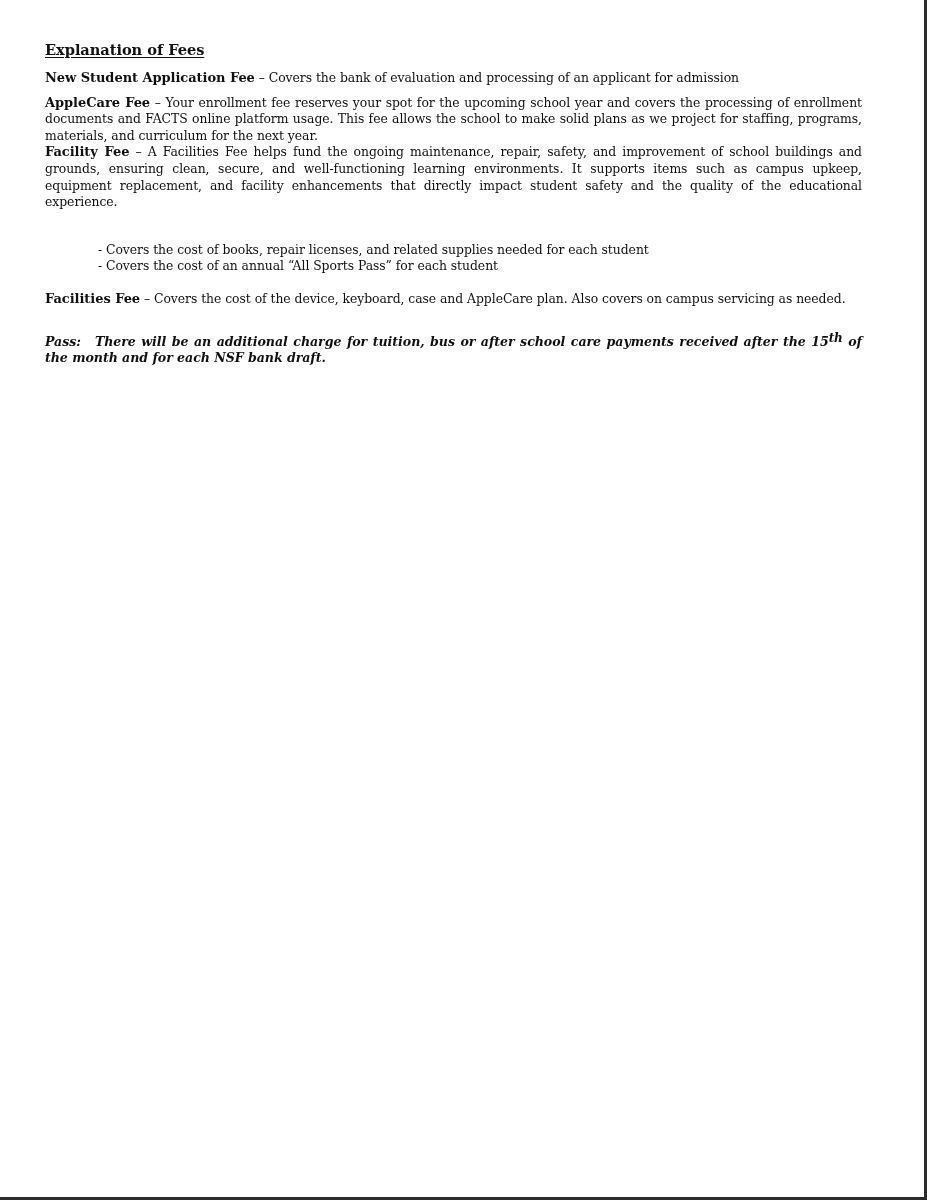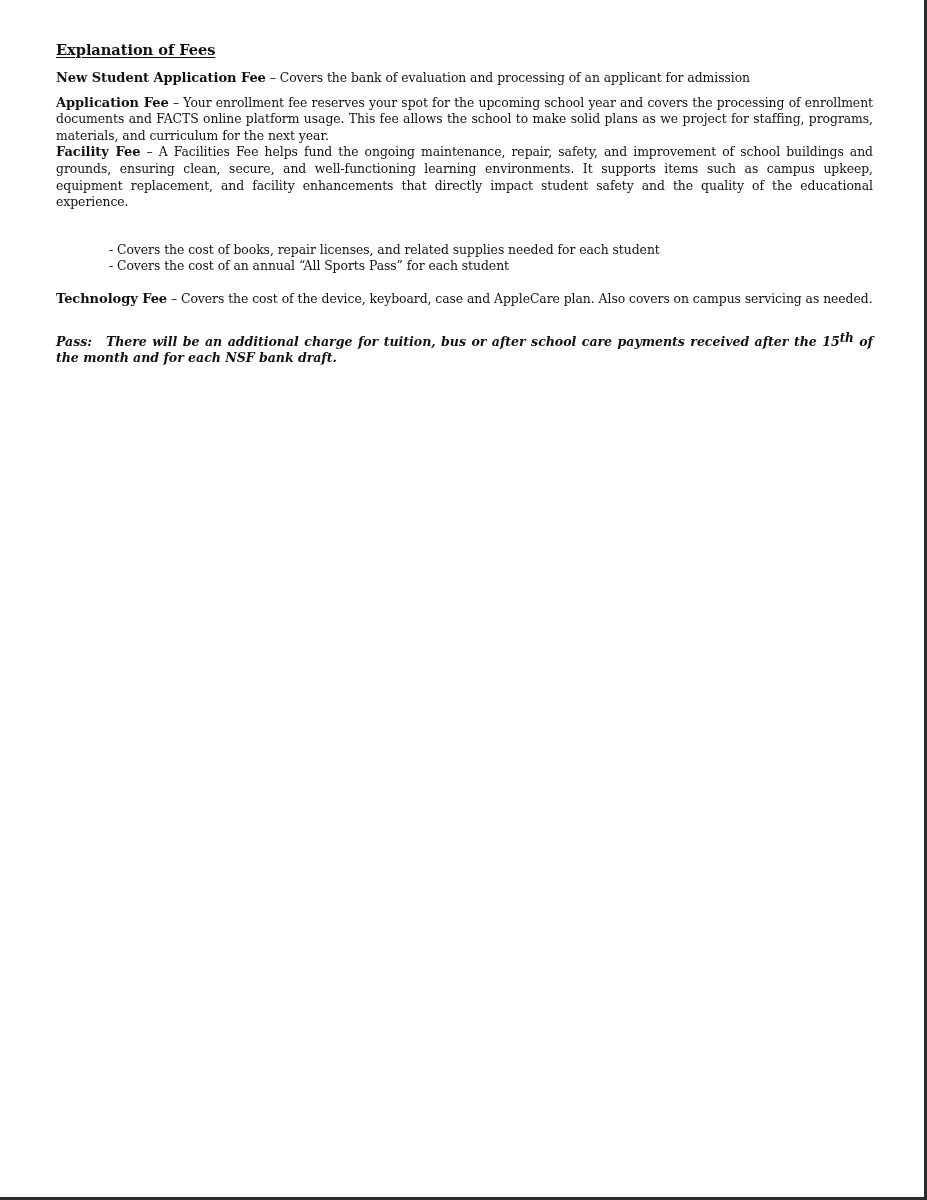--- a/index.html
+++ b/index.html
@@ -20,21 +20,21 @@
       left: 0;
       top: 0;
       width: 924px;
       height: 1197px;
       background: #ffffff;
       border-right: 3px solid #2b2b2b;
       border-bottom: 3px solid #2b2b2b;
     }
     .content {
       position: absolute;
-      left: 56px;
+      left: 45px;
       top: 40px;
       width: 817px;
       font-size: 12.4px;
       line-height: 16.6px;
       letter-spacing: -0.05px;
     }
     .heading {
       font-weight: bold;
       font-size: 14.6px;
       text-decoration: underline;
@@ -80,36 +80,36 @@
 <div class="page">
   <div class="content">
 
     <h1 class="heading">Explanation of Fees</h1>
 
     <p class="para p-app">
       <span class="term">New Student Application Fee</span><span> – </span><span>Covers the bank of evaluation and processing of an applicant for admission</span>
     </p>
 
     <p class="para p-enroll">
-      <span class="term">Application Fee</span><span> – </span><span>Your enrollment fee reserves your spot for the upcoming school year and covers the processing of enrollment documents and FACTS online platform usage.  This fee allows the school to make solid plans as we project for staffing, programs, materials, and curriculum for the next year.</span>
+      <span class="term">AppleCare Fee</span><span> – </span><span>Your enrollment fee reserves your spot for the upcoming school year and covers the processing of enrollment documents and FACTS online platform usage.  This fee allows the school to make solid plans as we project for staffing, programs, materials, and curriculum for the next year.</span>
     </p>
 
     <p class="para p-facility">
       <span class="term">Facility Fee</span><span> – </span><span>A Facilities Fee helps fund the ongoing maintenance, repair, safety, and improvement of school buildings and grounds, ensuring clean, secure, and well-functioning learning environments. It supports items such as campus upkeep, equipment replacement, and facility enhancements that directly impact student safety and the quality of the educational experience.</span>
     </p>
 
     <div class="p-services">
       <ul class="bullet-list">
         <li>- Covers the cost of books, repair licenses, and related supplies needed for each student</li>
         <li>- Covers the cost of an annual “All Sports Pass” for each student</li>
       </ul>
     </div>
 
     <p class="para p-tech">
-      <span class="term">Technology Fee</span><span> – </span><span>Covers the cost of the device, keyboard, case and AppleCare plan. Also covers on campus servicing as needed.</span>
+      <span class="term">Facilities Fee</span><span> – </span><span>Covers the cost of the device, keyboard, case and AppleCare plan. Also covers on campus servicing as needed.</span>
     </p>
 
     <p class="para p-note">
       <span class="note-label">Pass:</span><span>There will be an additional charge for tuition, bus or after school care payments received after the 15</span><sup>th</sup><span> of the month and for each NSF bank draft.</span>
     </p>
 
   </div>
 </div>
 
 </body></html>

